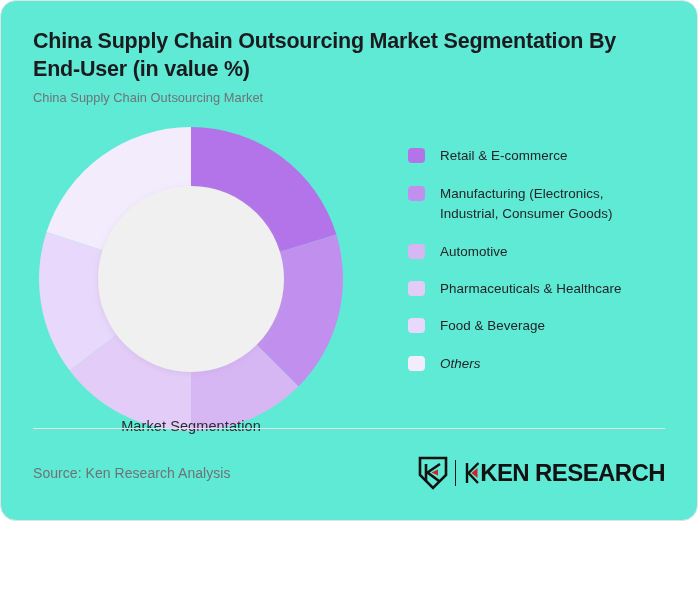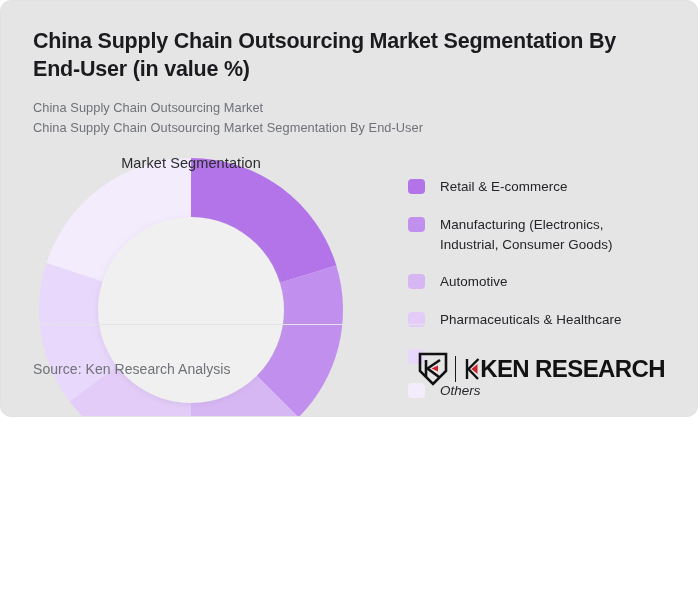--- a/index.html
+++ b/index.html
@@ -9,41 +9,41 @@
   }
   body {
     width: 700px;
     height: 591px;
     font-family: "Liberation Sans", sans-serif;
     -webkit-font-smoothing: antialiased;
   }
   .card {
     position: relative;
     width: 698px;
-    height: 417px;
+    height: 521px;
     box-sizing: border-box;
     border: 1px solid #e2e2e6;
-    border-radius: 11px;
-    background: #e5e5e5;
+    border-radius: 16px;
+    background: #5eead4;
     overflow: hidden;
   }
   .header {
     padding: 26px 32px 0 32px;
   }
   .chart-title {
     font-size: 21.5px;
     font-weight: bold;
     color: #1b1b1f;
     line-height: 1.32;
     letter-spacing: -0.2px;
     margin: 0;
     max-width: 650px;
   }
   .subtitles {
-    margin-top: 14px;
+    margin-top: 4px;
   }
   .subtitle {
     font-size: 12.8px;
     color: #6f7278;
     line-height: 1.62;
     letter-spacing: 0.05px;
   }
   .body-area {
     position: relative;
     display: flex;
@@ -65,21 +65,21 @@
     width: 310px;
     height: 310px;
   }
   .center-label {
     position: absolute;
     left: 0;
     top: 0;
     width: 310px;
     height: 310px;
     display: flex;
-    align-items: flex-start;
+    align-items: flex-end;
     justify-content: center;
     pointer-events: none;
   }
   .center-label span {
     font-size: 14.5px;
     color: #2b2b30;
     letter-spacing: 0.1px;
   }
   .legend {
     margin-left: 62px;
@@ -163,21 +163,20 @@
 </style>
 </head>
 <body>
 
 <div class="card">
 
   <div class="header">
     <h1 class="chart-title">China Supply Chain Outsourcing Market Segmentation By End-User (in value %)</h1>
     <div class="subtitles">
       <div class="subtitle">China Supply Chain Outsourcing Market</div>
-      <div class="subtitle">China Supply Chain Outsourcing Market Segmentation By End-User</div>
     </div>
   </div>
 
   <div class="body-area">
 
     <div class="donut-wrap">
       <svg class="donut-svg" viewBox="0 0 310 310">
         <defs>
           <filter id="innerShadow" x="-30%" y="-30%" width="160%" height="160%">
             <feDropShadow dx="0" dy="2" stdDeviation="3" flood-color="#b9a0cf" flood-opacity="0.30"></feDropShadow>
@@ -210,20 +209,21 @@
         <div class="legend-item">
           <div class="swatch" style="background: rgb(215, 182, 244);"></div>
           <div class="legend-label">Automotive</div>
         </div>
         <div class="legend-item">
           <div class="swatch" style="background: rgb(227, 205, 248);"></div>
           <div class="legend-label">Pharmaceuticals &amp; Healthcare</div>
         </div>
         <div class="legend-item">
           <div class="swatch" style="background: rgb(232, 216, 251);"></div>
+          <div class="legend-label">Food &amp; Beverage</div>
         </div>
         <div class="legend-item">
           <div class="swatch" style="background: rgb(243, 236, 253);"></div>
           <div class="legend-label">Others</div>
         </div>
       </div>
 
   </div>
 
   <div class="footer">

